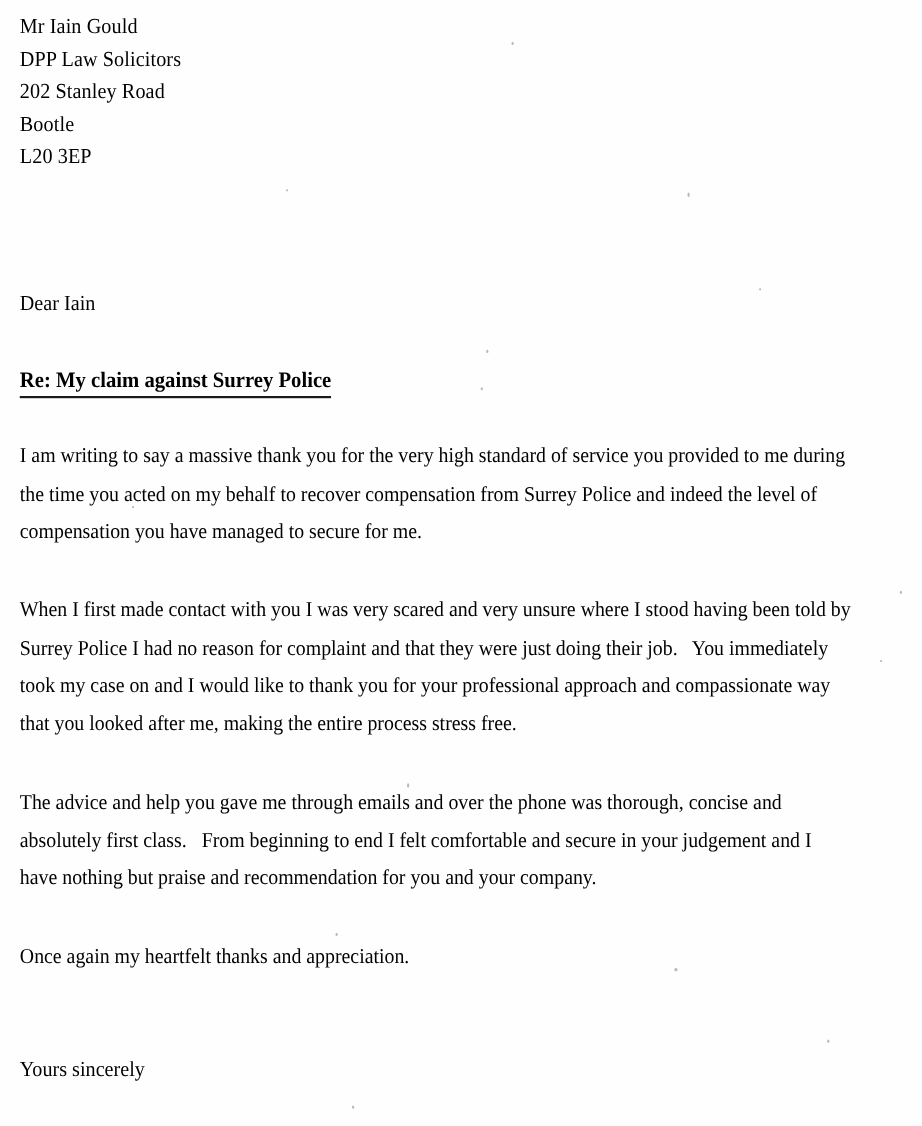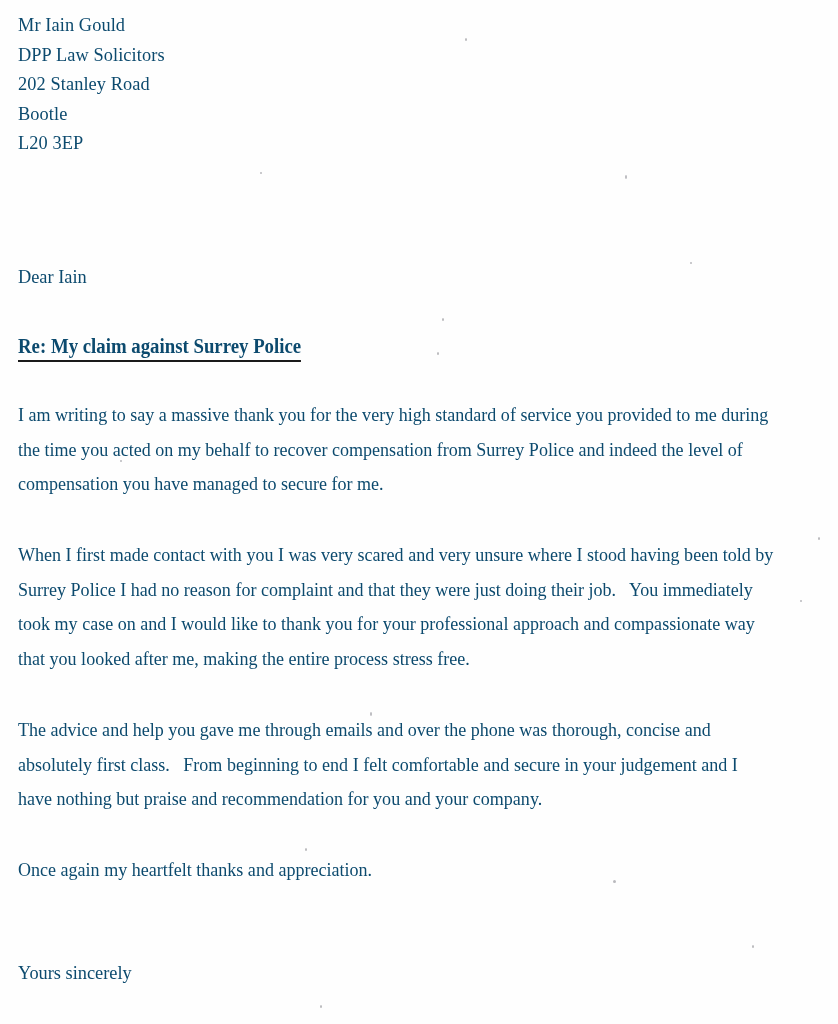--- a/index.html
+++ b/index.html
@@ -9,21 +9,21 @@
     background: #ffffff;
   }
 
   .page {
     position: relative;
     width: 838px;
     height: 1024px;
     background: #fefefe;
     overflow: hidden;
     font-family: "Liberation Serif", "DejaVu Serif", serif;
-    color: #0c4a6e;
+    color: #000000;
     -webkit-font-smoothing: none;
   }
 
   
   .scan-text {
     transform: scaleX(0.94);
     transform-origin: left top;
   }
 
   .addr-block {

